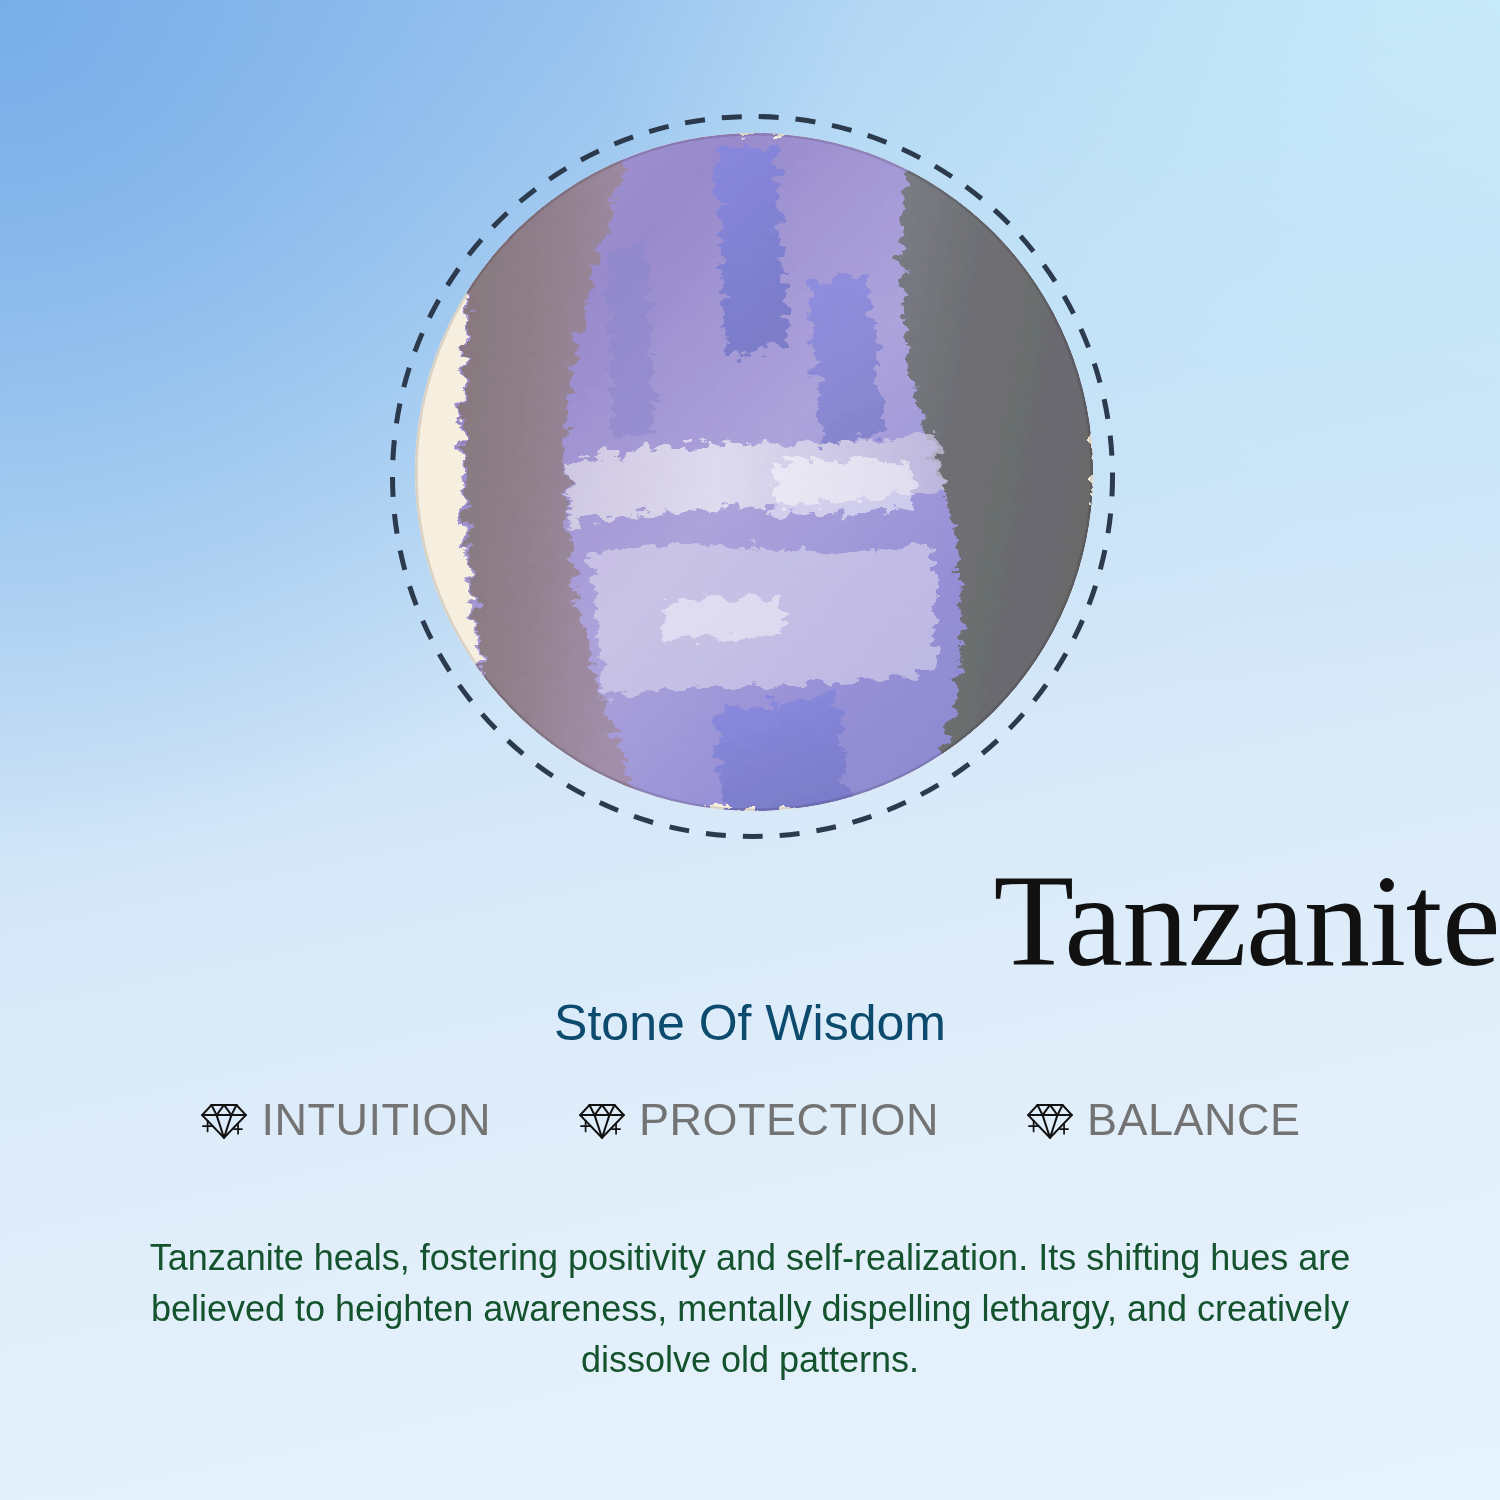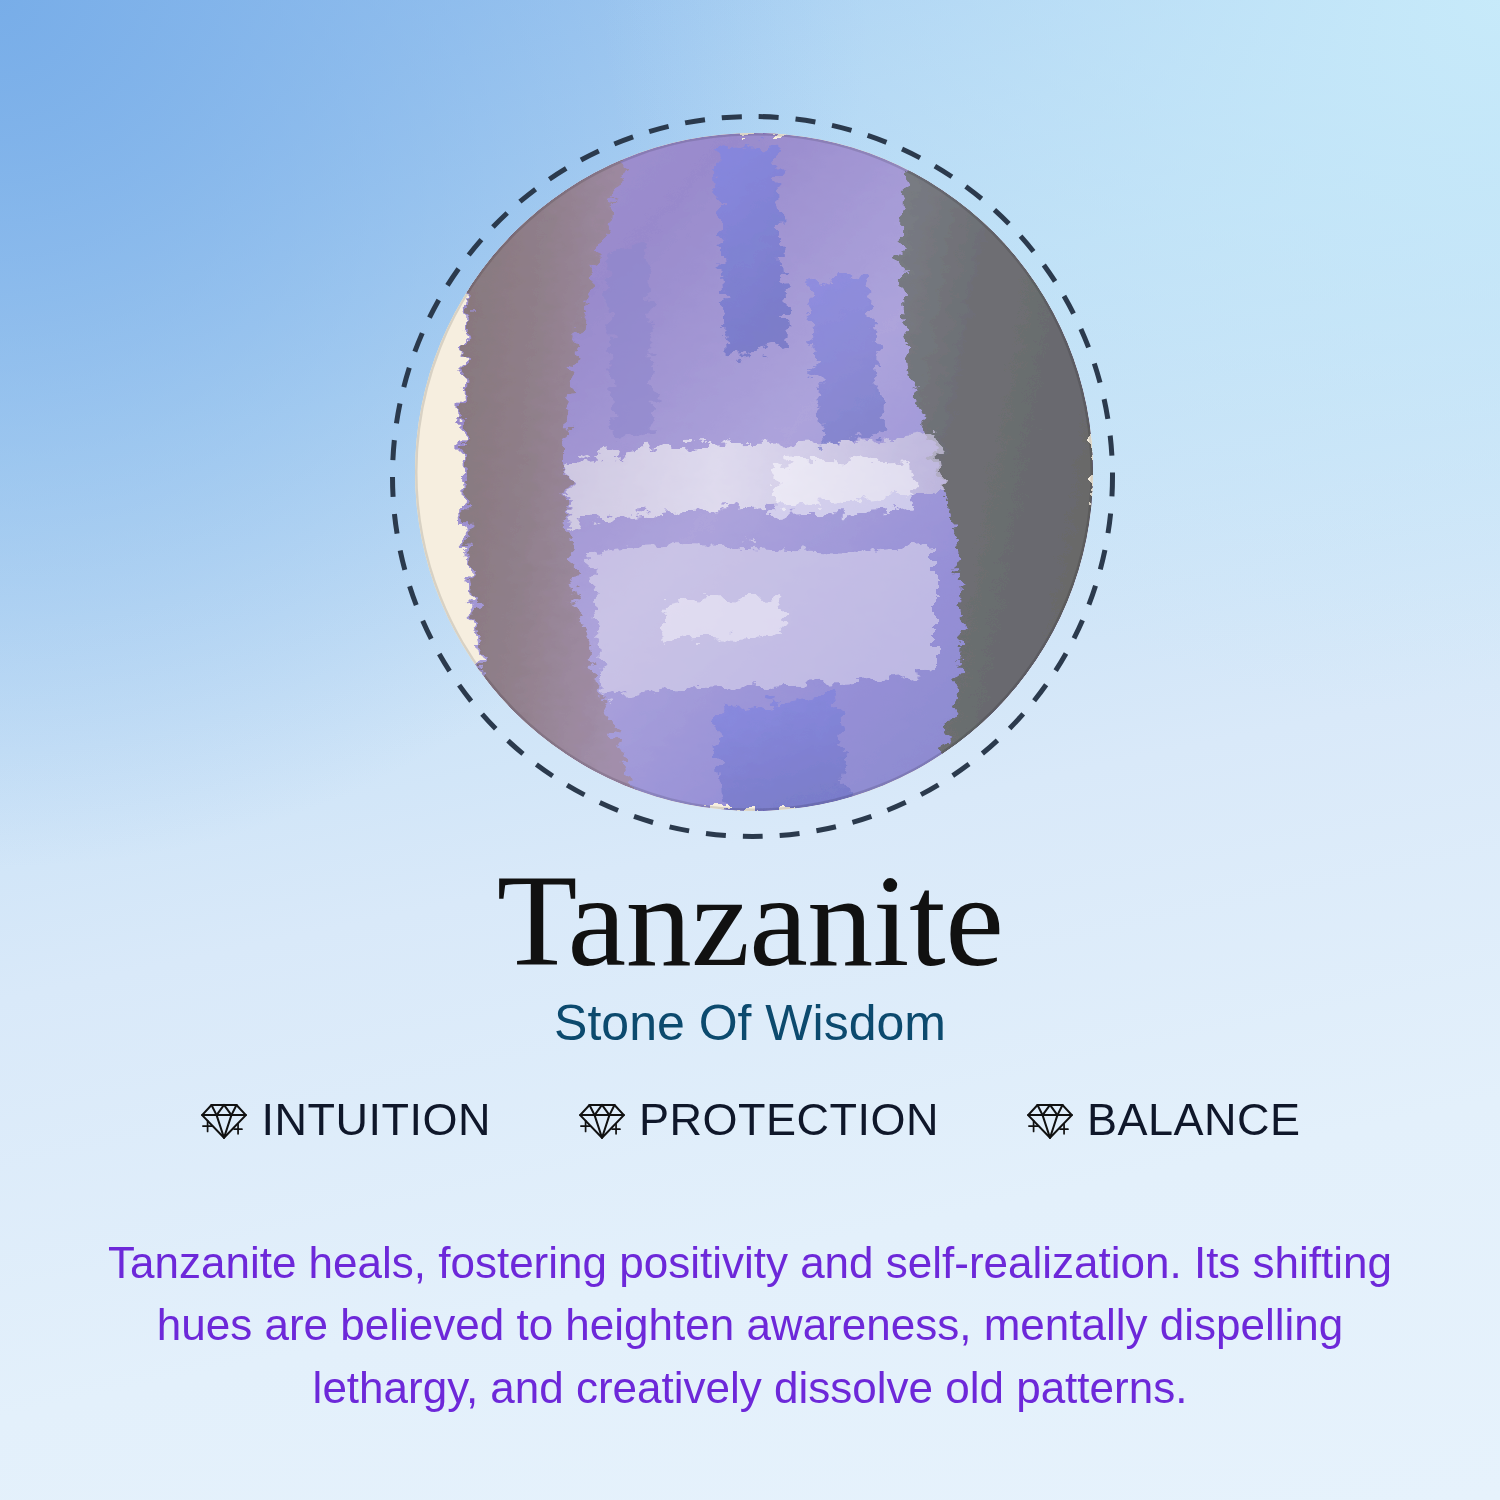--- a/index.html
+++ b/index.html
@@ -42,21 +42,21 @@
     border-radius:50%;
     overflow:hidden;
     background:#f0e4cb;
   }
   .gem-photo svg { display:block; width:678px; height:678px; }
 
   
   .title {
     position:absolute;
     left:0; right:0; top:855px;
-    text-align:center;
+    text-align:right;
     font-family:"Liberation Serif", serif;
     font-size:132px;
     line-height:1.0;
     letter-spacing:-0.5px;
     color:#111111;
     font-weight:400;
   }
 
   .subtitle {
     position:absolute;
@@ -79,33 +79,33 @@
   }
   .keyword {
     display:flex;
     align-items:center;
     gap:12px;
   }
   .keyword .gem-icon { display:block; width:50px; height:50px; flex:0 0 auto; }
   .keyword .kw-label {
     font-size:45px;
     letter-spacing:0.5px;
-    color:#0f172a;
+    color:#737373;
     line-height:1;
     white-space:nowrap;
   }
 
   
   .description {
     position:absolute;
     left:95px; right:95px; top:1232px;
     text-align:center;
-    font-size:44px;
+    font-size:36px;
     line-height:1.42;
-    color:#6d28d9;
+    color:#14532d;
     font-weight:400;
   }
 </style>
 </head>
 <body>
 
 <div class="card">
 
   <div class="gem-wrap">
 

